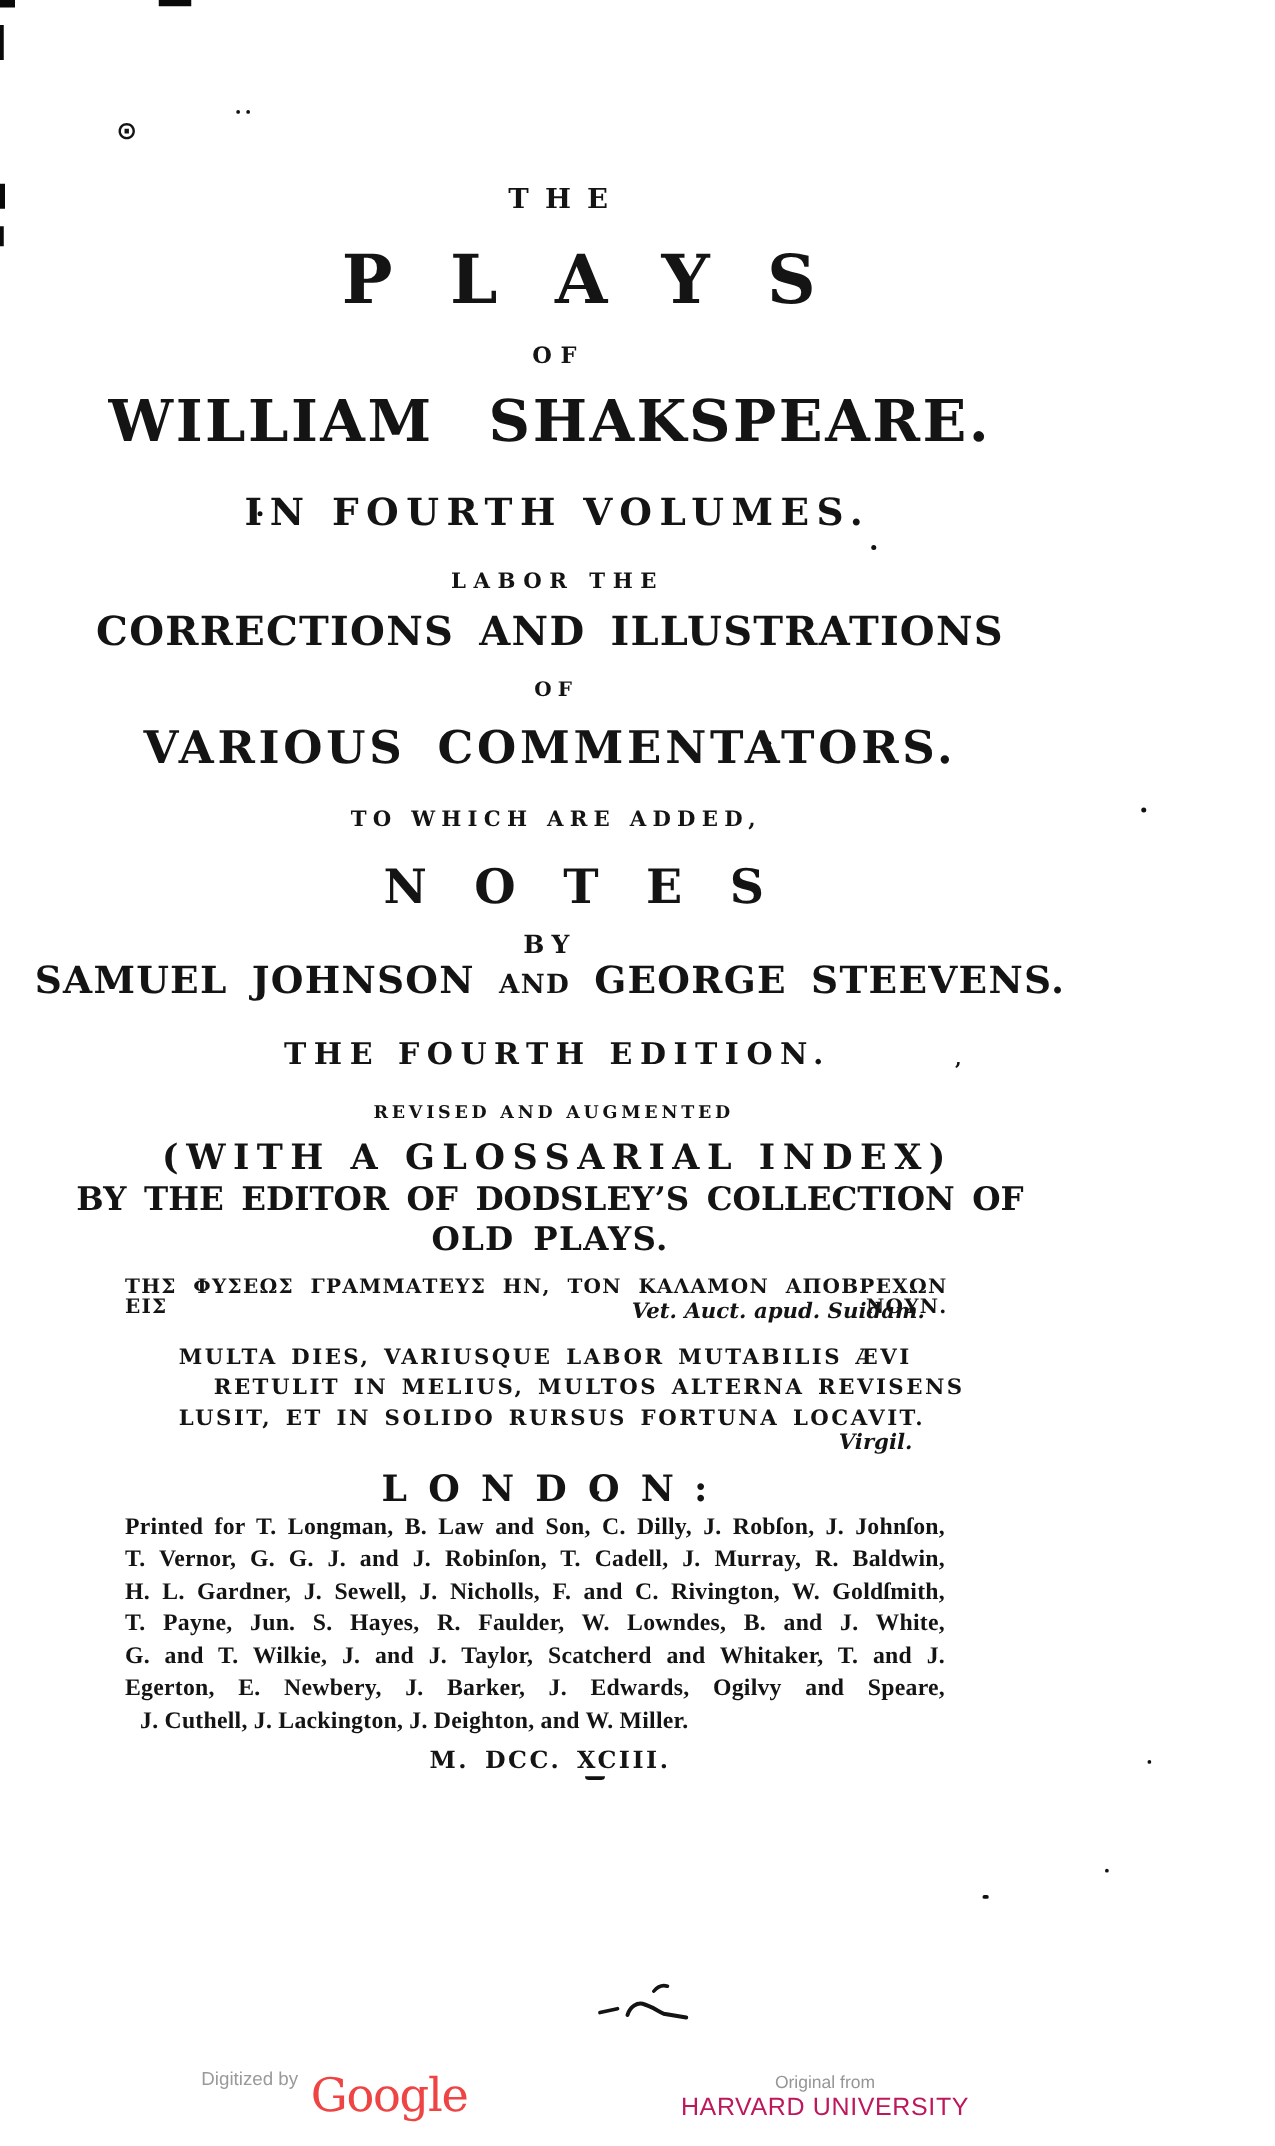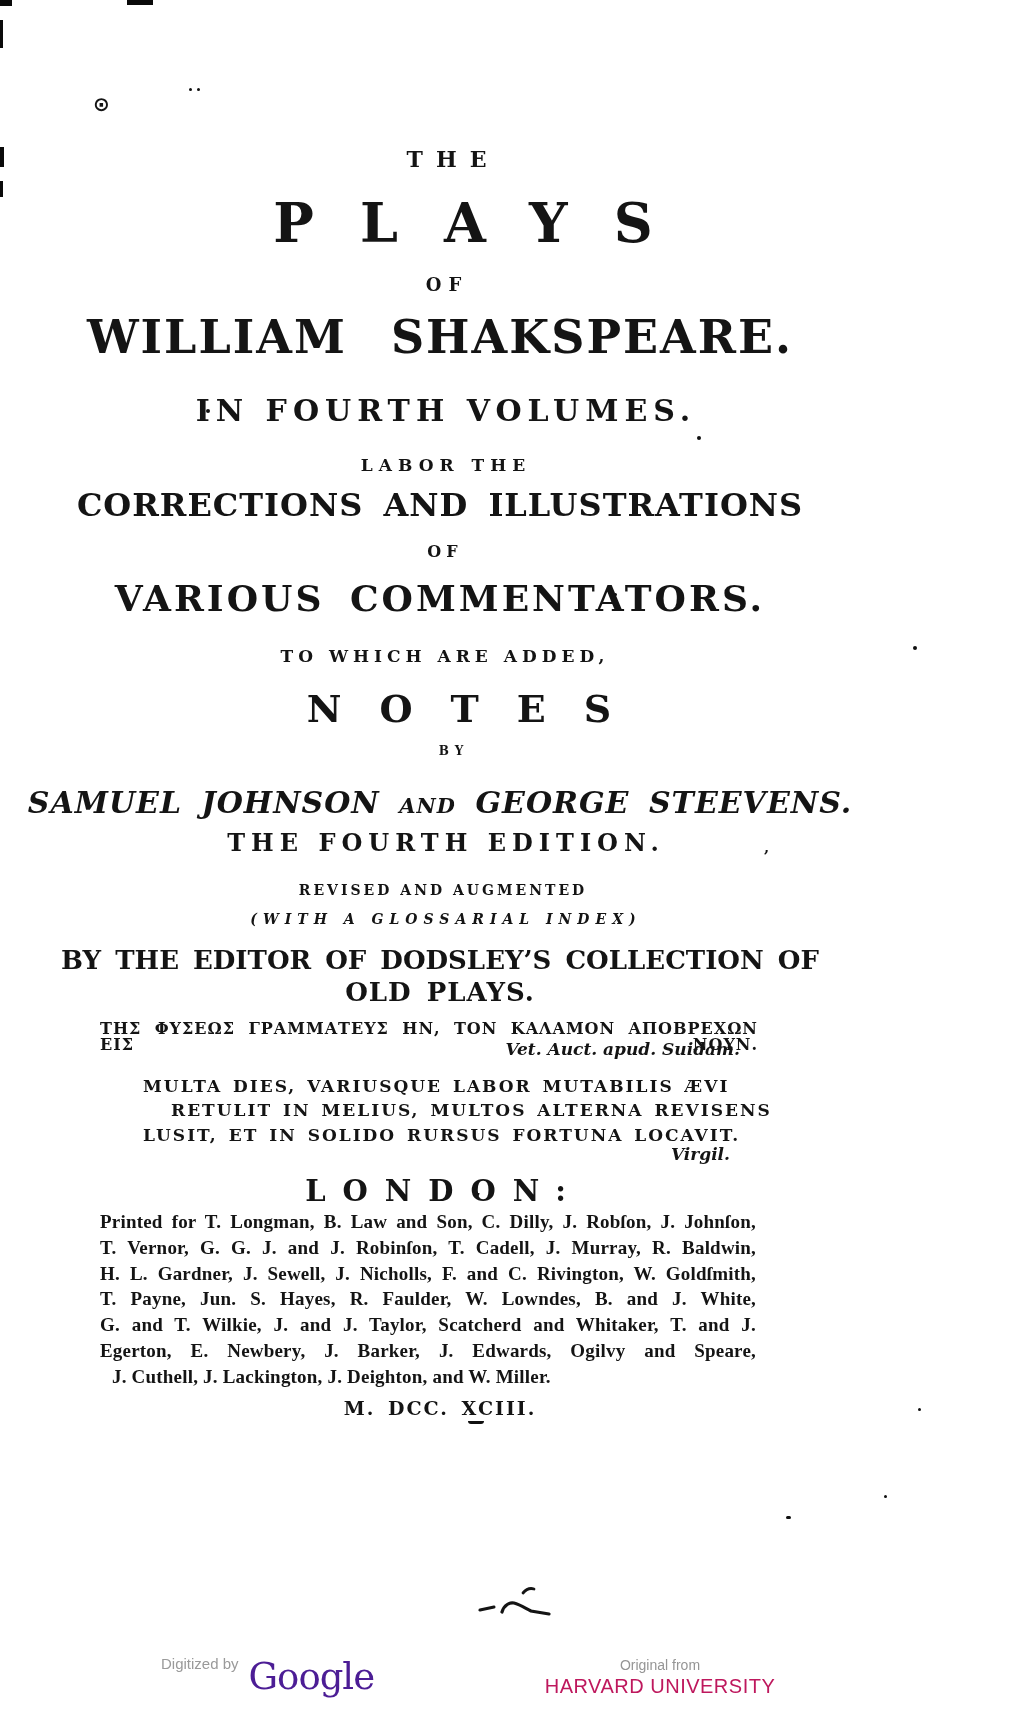--- a/index.html
+++ b/index.html
@@ -13,26 +13,26 @@
   .t-plays      {top:196px;font-size:54px;letter-spacing:46px;padding-left:46px;text-align:center;}
   .t-of1        {top:276px;font-size:18px;letter-spacing:7px;padding-left:7px;}
   .t-author     {top:314px;font-size:46px;letter-spacing:2px;word-spacing:26px;}
   .t-volumes    {top:396px;font-size:30px;letter-spacing:6px;padding-left:6px;}
   .t-withthe    {top:457px;font-size:17px;letter-spacing:6px;padding-left:6px;}
   .t-corrections{top:489px;font-size:32px;letter-spacing:1px;word-spacing:8px;}
   .t-of2        {top:544px;font-size:16px;letter-spacing:5px;padding-left:5px;}
   .t-comment    {top:580px;font-size:36px;letter-spacing:3px;word-spacing:10px;}
   .t-added      {top:648px;font-size:17px;letter-spacing:5px;padding-left:5px;}
   .t-notes      {top:690px;font-size:38px;letter-spacing:38px;padding-left:38px;}
-  .t-by         {top:745px;font-size:12px;letter-spacing:6px;padding-left:14px;}
-  .t-editors    {top:788px;font-size:30px;letter-spacing:1px;word-spacing:8px;font-style:italic;}
+  .t-by         {top:745px;font-size:20px;letter-spacing:6px;padding-left:0;}
+  .t-editors    {top:770px;font-size:30px;letter-spacing:1px;word-spacing:8px;}
   .t-editors .small-and{font-size:21px;}
   .t-edition    {top:831px;font-size:24px;letter-spacing:6px;padding-left:6px;}
   .t-revised    {top:883px;font-size:14px;letter-spacing:3px;padding-left:3px;}
-  .t-glossarial {top:912px;font-size:14px;letter-spacing:6px;padding-left:6px;font-style:italic;}
+  .t-glossarial {top:912px;font-size:28px;letter-spacing:6px;padding-left:6px;}
   .t-editorline1{top:947px;font-size:26px;letter-spacing:0px;word-spacing:5px;}
   .t-editorline2{top:979px;font-size:26px;letter-spacing:1px;word-spacing:5px;}
 
   .greek{top:1021px;left:100px;width:658px;font-size:16px;letter-spacing:1px;word-spacing:2px;
          text-align:justify;text-align-last:justify;line-height:1;}
   .attrib{font-style:italic;font-weight:700;font-size:17px;line-height:1;text-align:right;}
   .vet   {top:1041px;left:0;width:740px;}
   .latin {left:143px;font-size:17px;letter-spacing:2px;word-spacing:3px;line-height:24.5px;white-space:nowrap;}
   .latin-1{top:1074px;} .latin-2{top:1098px;margin-left:28px;} .latin-3{top:1123px;}
   .virgil{top:1146px;left:0;width:730px;}
@@ -46,21 +46,21 @@
 
   .squiggle{top:1580px;left:468px;}
   .circled-dot{top:94px;left:93px;font-family:"DejaVu Sans",sans-serif;font-size:20px;font-weight:700;line-height:1;}
   .speck{background:#101010;border-radius:50%;}
   .edge{background:#0a0a0a;}
   .speck-text{font-size:15px;font-weight:700;line-height:1;}
 
   .footer-left{top:1655px;left:161px;display:flex;align-items:flex-start;gap:10px;
                font-family:"Liberation Sans",sans-serif;}
   .digitized{font-size:15px;color:#9a9a9a;}
-  .google-logo{font-family:"DejaVu Serif",serif;font-size:37px;color:#4c1d95;letter-spacing:-1px;}
+  .google-logo{font-family:"DejaVu Serif",serif;font-size:37px;color:#ef4444;letter-spacing:-1px;}
   .footer-right{top:1656px;left:515px;width:290px;text-align:center;
                 font-family:"Liberation Sans",sans-serif;color:#959595;}
   .original-from{font-size:14px;line-height:18px;}
   .institution{font-size:20px;line-height:24px;color:#be185d;letter-spacing:0.5px;}
 </style>
 </head>
 <body>
 
 <div class="page">
 

